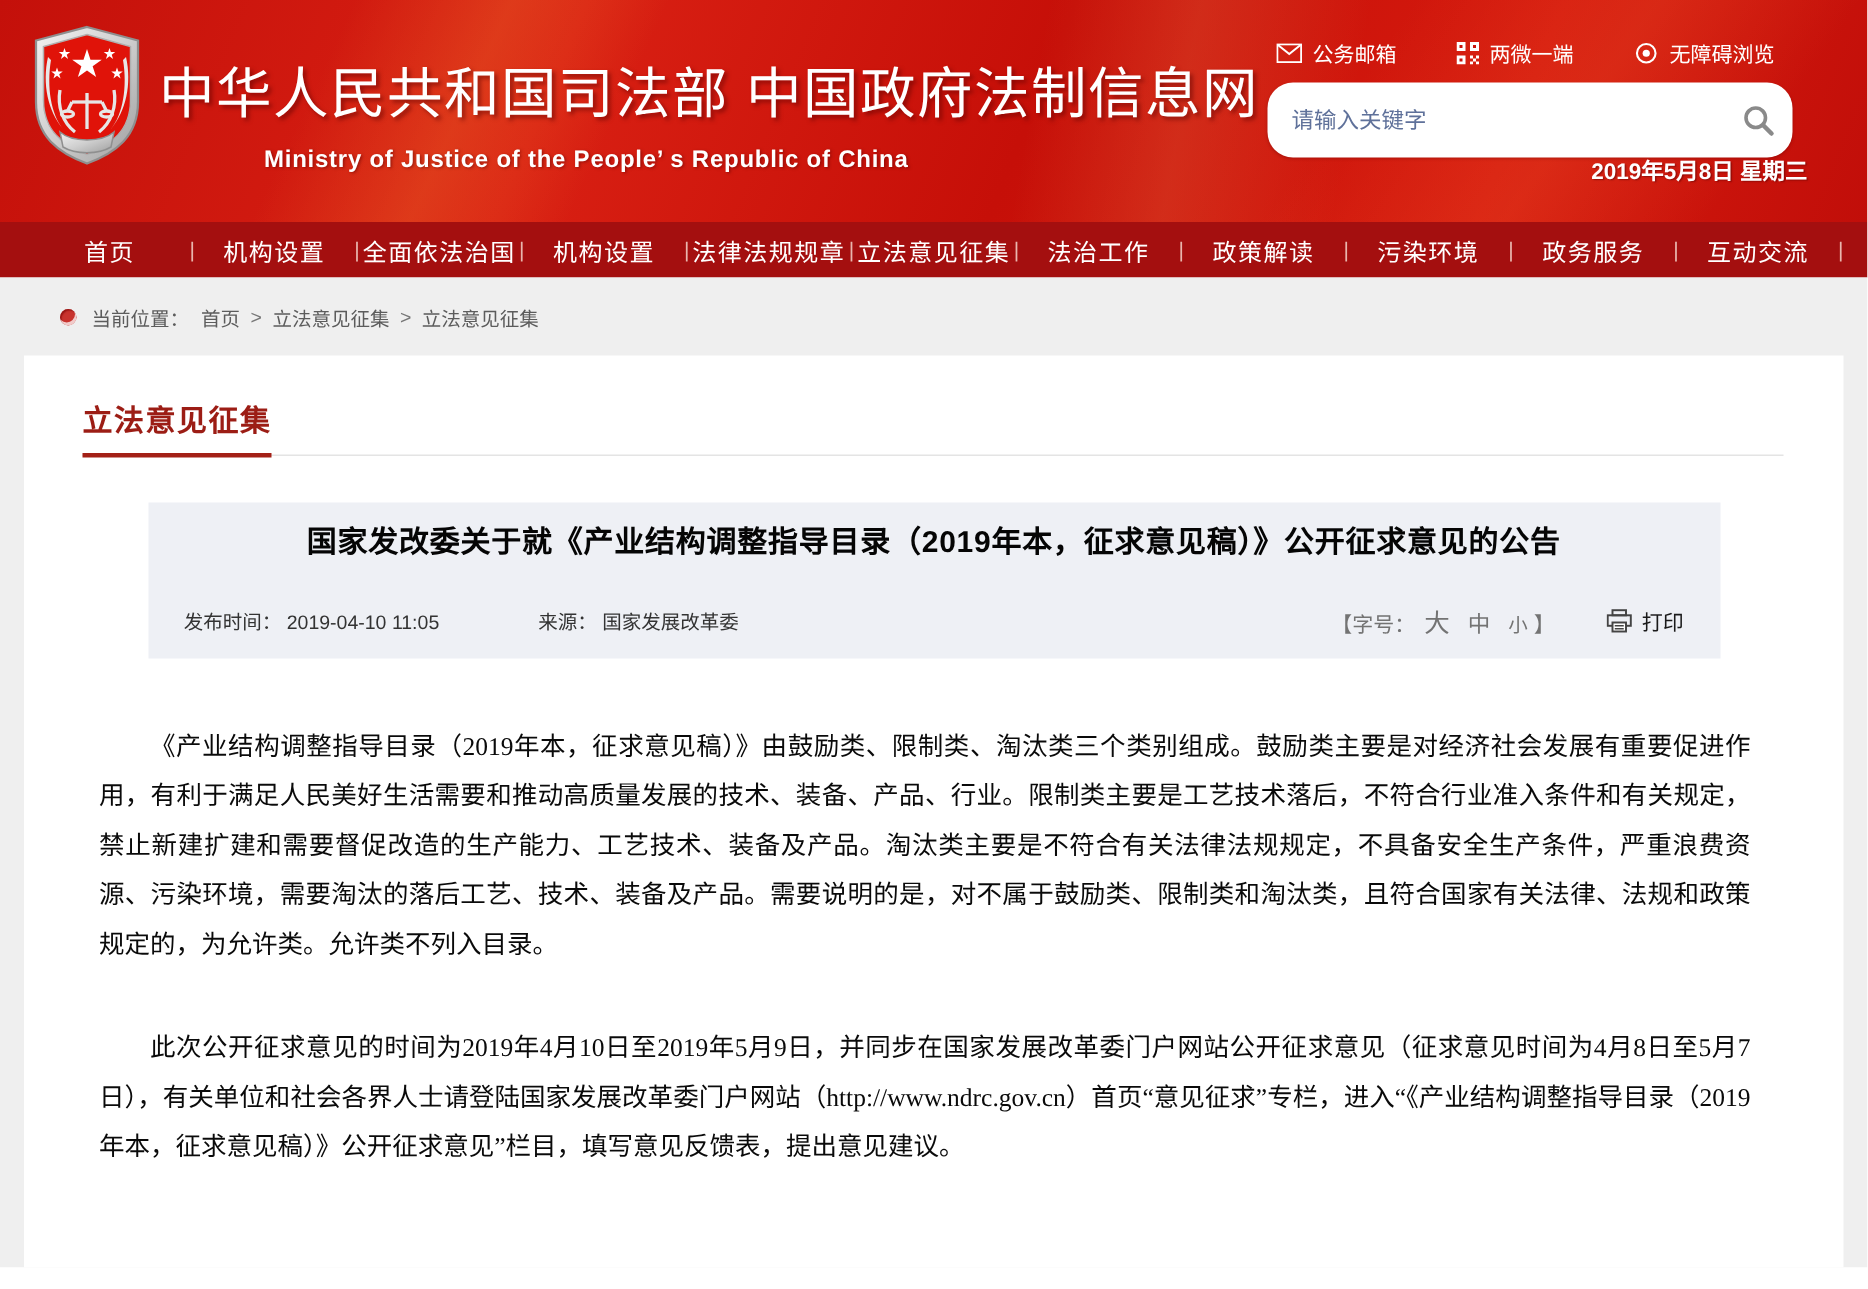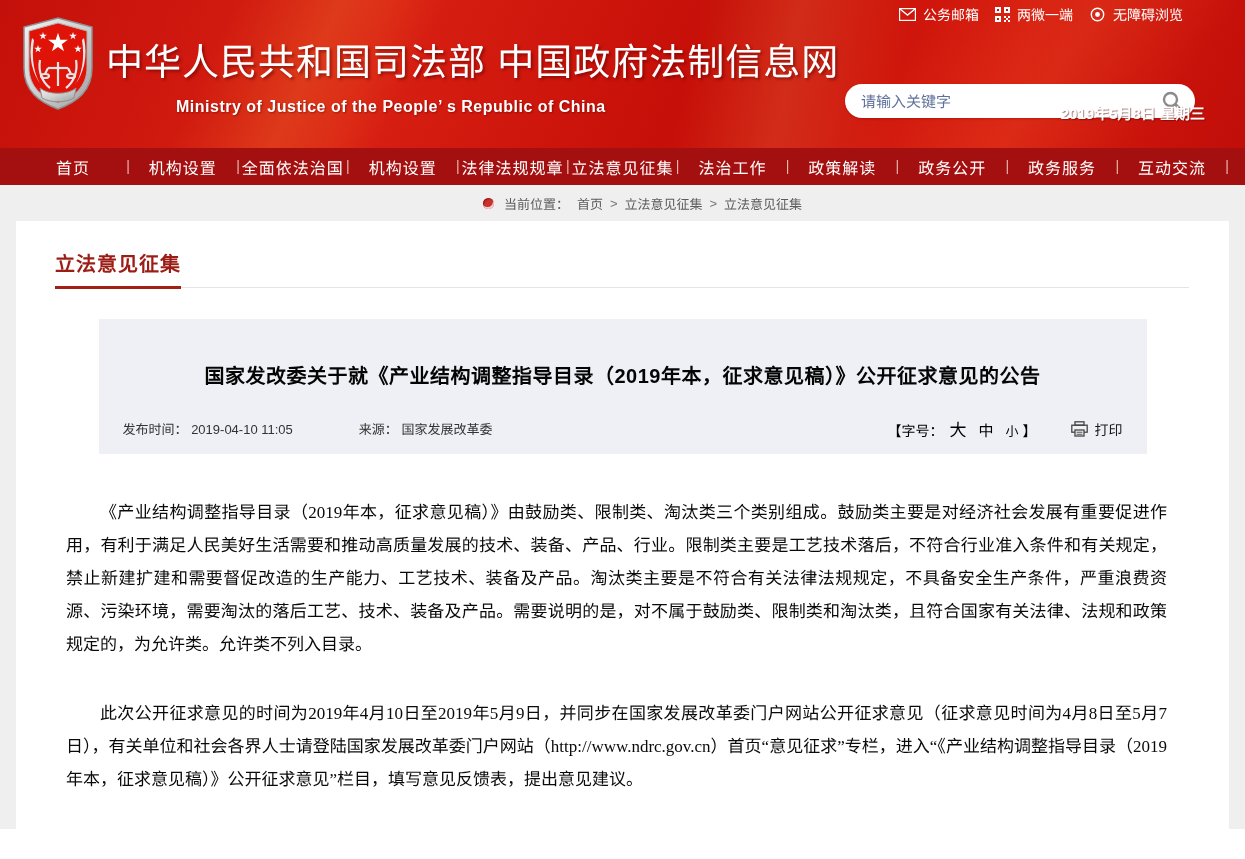--- a/index.html
+++ b/index.html
@@ -28,27 +28,27 @@
   .emblem { position:absolute; left:18px; top:16px; width:80px; height:96px; }
   .site-titles { position:absolute; left:106px; top:32px; color:#fff; }
   .site-title {
     font-size:37px; font-weight:normal; letter-spacing:1px;
     text-shadow:2px 2px 3px rgba(90,0,0,.55); white-space:nowrap;
   }
   .site-subtitle {
     margin:12px 0 0 70px; font-size:16px; font-weight:bold; letter-spacing:.5px;
     text-shadow:1px 1px 2px rgba(90,0,0,.5);
   }
-  .quick-links { position:absolute; top:4px; right:62px; display:flex; gap:16px; }
+  .quick-links { position:absolute; top:25px; right:62px; display:flex; gap:40px; }
   .quick-link { display:flex; align-items:center; gap:7px; color:#fff; font-size:14px; white-space:nowrap; }
   .quick-link svg { display:block; }
   .search-box {
-    position:absolute; top:55px; right:50px; width:350px; height:34px;
+    position:absolute; top:55px; right:50px; width:350px; height:50px;
     background:#fff; border-radius:17px; display:flex; align-items:center;
-    padding:0 10px 0 16px; box-shadow:0 1px 2px rgba(100,0,0,.3);margin-top:29px;
+    padding:0 10px 0 16px; box-shadow:0 1px 2px rgba(100,0,0,.3);
   }
   .search-input {
     flex:1; border:none; outline:none; background:transparent;
     font-size:15px; color:#33415e; font-family:"Liberation Sans",sans-serif;
   }
   .search-input::placeholder { color:#5f719a; opacity:1; }
   .search-btn { border:none; background:transparent; cursor:pointer; padding:2px; display:flex; }
   .header-date {
     position:absolute; top:102px; right:40px; color:#fff;
     font-size:15px; font-weight:bold; text-shadow:1px 1px 1px rgba(90,0,0,.5);
@@ -60,52 +60,52 @@
   .main-nav li { flex:1; position:relative; display:flex; align-items:center; justify-content:center; }
   .main-nav li::after {
     content:"|"; position:absolute; right:-2px; top:50%; transform:translateY(-54%);
     color:#e9b6ae; font-size:14px; font-weight:normal;
   }
   .main-nav a { color:#fff; font-size:16px; letter-spacing:1px; white-space:nowrap; }
 
   
   .page-bg { background:#efefef; padding-bottom:0; }
   .breadcrumb {
-    height:36px; display:flex; align-items:center; padding-left:40px;
-    font-size:13px; color:#5c5c5c;justify-content:center;
+    height:52px; display:flex; align-items:center; padding-left:40px;
+    font-size:13px; color:#5c5c5c;
   }
   .crumb-dot {
     width:11px; height:11px; border-radius:50%; background:#c8332e;
     box-shadow:inset -1px -2px 0 rgba(255,255,255,.75), inset 1px 1px 1px rgba(120,0,0,.6);
     margin-right:10px;
   }
   .breadcrumb .sep { margin:0 7px; color:#777; }
   .breadcrumb .crumb-label { margin-right:8px; }
 
   
   .content-card { margin:0 16px; background:#fff; min-height:608px; padding-top:27px; }
   .section-head { margin:0 40px 0 39px; border-bottom:1px solid #e4e4e4; }
   .section-title {
     display:inline-block; font-size:20px; font-weight:bold; color:#9c1d15;
     letter-spacing:1px; padding-bottom:9px; border-bottom:3px solid #a32017; margin-bottom:-2px;
   }
 
-  .article-title-block { width:1048px; margin:31px auto 0; background:#eef0f5; padding:41px 0 13px; }
+  .article-title-block { width:1048px; margin:31px auto 0; background:#eef0f5; padding:10px 0 13px; }
   .article-title {
     text-align:center; font-size:20px; font-weight:bold; color:#050505;
     margin:0 40px; letter-spacing:.5px;
   }
   .article-meta {
     display:flex; align-items:center; margin-top:27px; padding:0 24px;
     font-size:13px; color:#333;justify-content:center;
   }
   .meta-item { white-space:nowrap; }
   .meta-source { margin-left:66px; }
   .meta-right { margin-left:auto; display:flex; align-items:center; gap:34px; }
-  .fontsize-widget { display:flex; align-items:baseline; color:#000000; font-size:14px; }
+  .fontsize-widget { display:flex; align-items:baseline; color:#737373; font-size:14px; }
   .fontsize-widget .fs-large { font-size:17px; margin:0 6px 0 6px; cursor:pointer; }
   .fontsize-widget .fs-medium { font-size:15px; margin:0 6px; cursor:pointer; }
   .fontsize-widget .fs-small { font-size:13px; margin:0 4px 0 6px; cursor:pointer; }
   .print-btn { display:flex; align-items:center; gap:7px; font-size:14px; color:#1a1a1a; cursor:pointer; }
 
   .article-body {
     margin:42px 62px 0 50px;
     font-family:"Liberation Serif","DejaVu Serif",serif;
     font-size:17px; line-height:33px; color:#0a0a0a; text-align:justify;
   }
@@ -219,21 +219,21 @@
     <li>
         <a>立法意见征集</a>
       </li>
     <li>
         <a>法治工作</a>
       </li>
     <li>
         <a>政策解读</a>
       </li>
     <li>
-        <a>政务公开</a>
+        <a>污染环境</a>
       </li>
     <li>
         <a>政务服务</a>
       </li>
     <li>
         <a>互动交流</a>
       </li>
   </ul>
 </nav>
 

